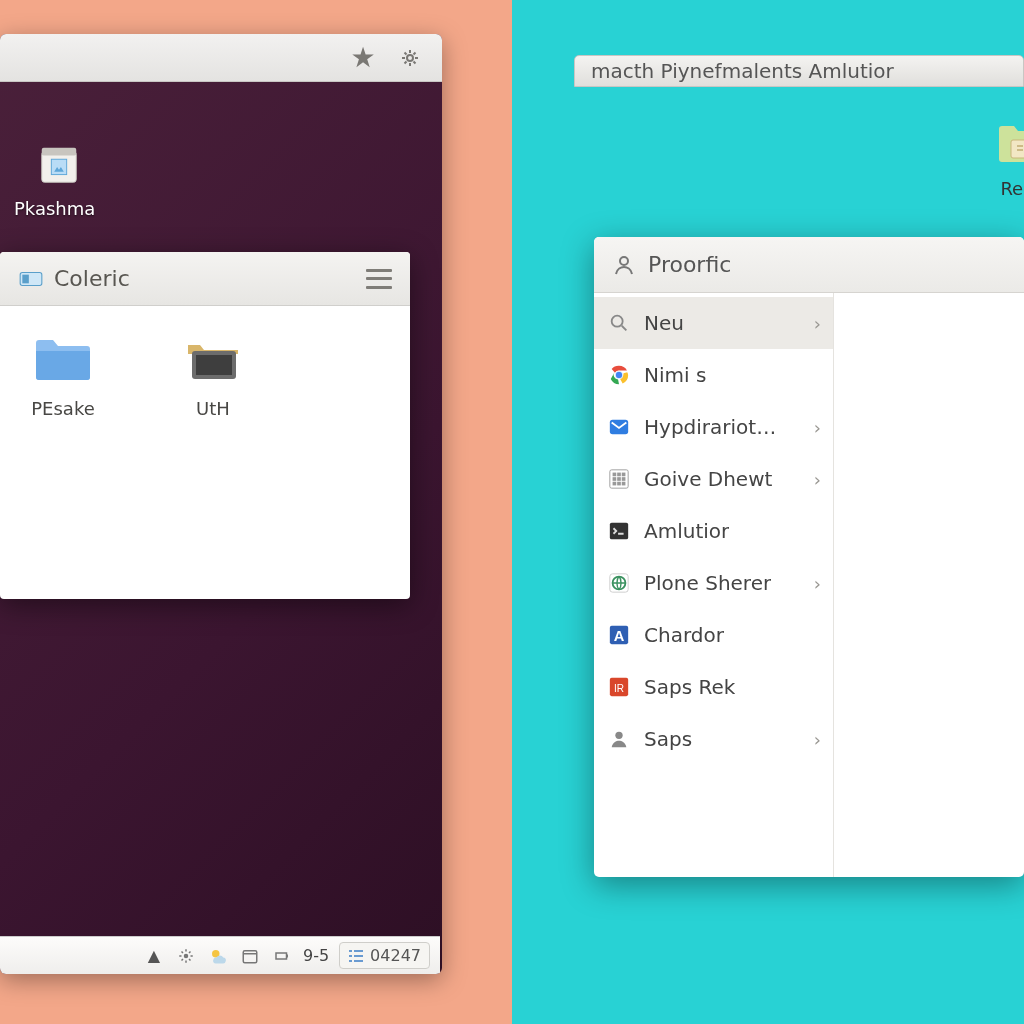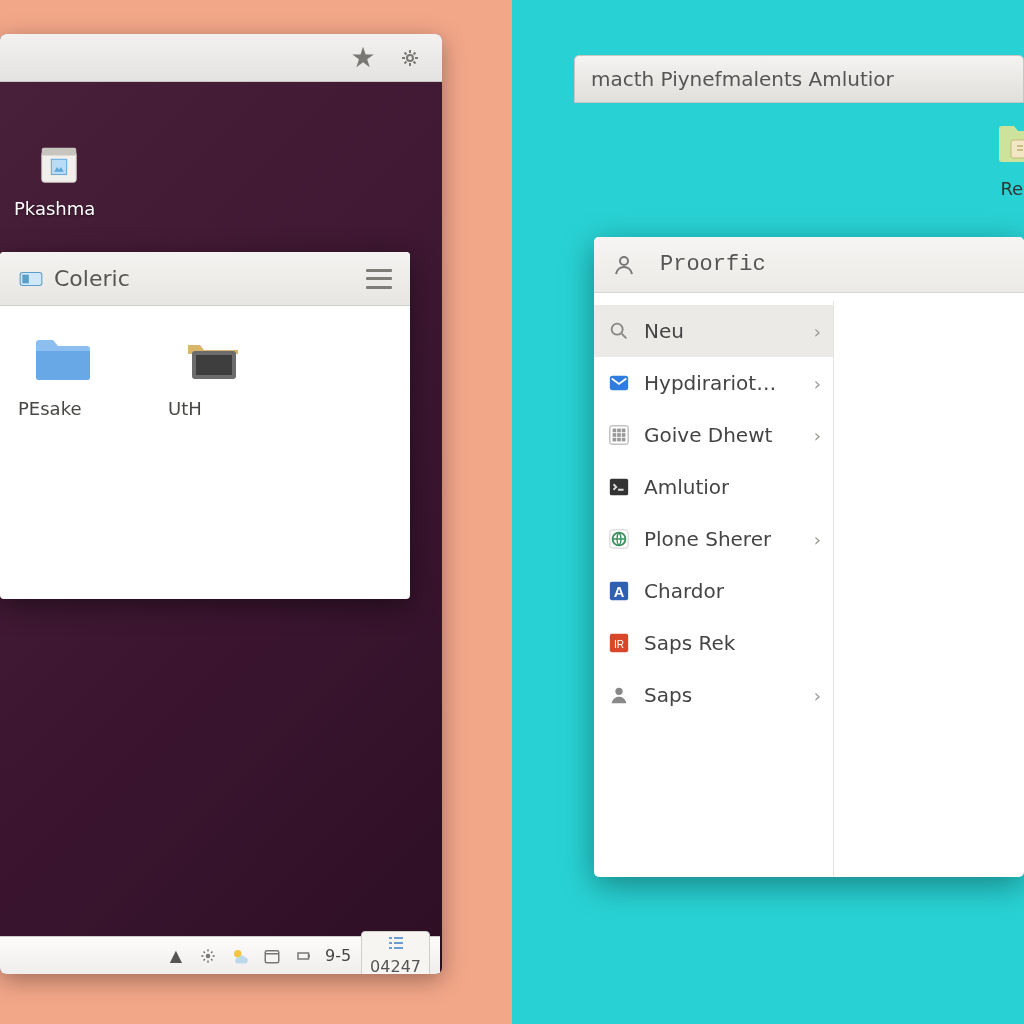--- a/index.html
+++ b/index.html
@@ -92,47 +92,47 @@
     margin-left:auto;
     width:26px;height:20px;
     display:flex;flex-direction:column;justify-content:space-between;
     cursor:pointer;
   }
   .fm-hamburger span{height:3px;background:#7f7d78;border-radius:1px;}
   .fm-body {
     padding: 26px 18px;
     display:flex; gap: 60px;
   }
-  .fm-item { width:90px; cursor:pointer; }
+  .fm-item { width:90px; text-align:center; cursor:pointer; }
   .fm-item .icon-box { width:70px;height:56px; margin:0 auto 10px; display:flex;align-items:center;justify-content:center; }
   .fm-item-lbl { color:#484744; font-size:18px; }
 
   
   .taskbar {
     position:absolute;
     left:0; bottom:0;
     width:440px; height:38px;
     background: linear-gradient(#fdfcfb,#efeeec);
     border-top:1px solid #ccc;
     display:flex; align-items:center;
     padding:0 10px;
     gap: 10px;
     font-size:16px;
     color:#555;
   }
   .tray-icons { margin-left:auto; display:flex; align-items:center; gap:10px; }
   .tray-ic { width:22px;height:22px; display:flex;align-items:center;justify-content:center; cursor:pointer; }
   .clock-1 { color:#444; }
-  .task-btn { display:flex;align-items:center; gap:6px; padding:3px 8px; border:1px solid #cfceca; border-radius:4px; background:#f6f5f2; cursor:pointer;flex-direction:column; }
+  .task-btn { display:flex;align-items:center; gap:6px; padding:3px 8px; border:1px solid #cfceca; border-radius:4px; background:#f6f5f2; cursor:pointer; }
 
   
   .rt-titlebar {
     position:absolute;
     left:62px; 
-    top:55px; width:450px; height:48px;
+    top:55px; width:450px; height:32px;
     background: linear-gradient(#f4f3f1,#e0dfdc);
     border:1px solid #c8c6c3;
     border-radius:5px 5px 0 0;
     display:flex;align-items:center;
     padding:0 16px;
     color:#555; font-size:20px;
   }
   .rt-desk-icon {
     position:absolute;
     left:468px; top:118px;
@@ -148,29 +148,28 @@
     background:#fff;
     border-radius:5px;
     box-shadow: 0 8px 32px rgba(0,0,0,.38);
     overflow:hidden;
   }
   .rt-menu-header {
     height:56px;
     background: linear-gradient(#f6f5f3,#ebeae7);
     border-bottom:1px solid #d6d4d0;
     display:flex; align-items:center;
-    padding:0 18px; gap:24px;
-    color:#555; font-size:22px; font-weight:500;font-family:Liberation Mono, monospace;
+    padding:0 18px; gap:12px;
+    color:#555; font-size:22px; font-weight:500;
   }
   .rt-menu-body { display:flex; height:calc(100% - 56px); }
   .rt-menu-col {
     width:240px; border-right:1px solid #e5e3df;
     padding:4px 0;
     overflow:hidden;
-    margin-top:8px;
   }
   .menu-row {
     height:52px;
     display:flex;align-items:center;
     padding:0 12px; gap:12px;
     color:#444; font-size:20px;
     cursor:pointer;
     position:relative;
   }
   .menu-row:hover, .menu-row.sel { background:#eceae6; }
@@ -327,20 +326,33 @@
             <svg width="22" height="22" viewBox="0 0 24 24">
                 <circle cx="10" cy="10" r="6" fill="none" stroke="#888" stroke-width="2"></circle>
                 <path d="M15 15l5 5" stroke="#888" stroke-width="2"></path>
               </svg>
           </span>
           <span class="lbl">Neu</span>
           <span class="arrow">›</span>
         </div>
 
 
+        <div class="menu-row">
+          <span class="mi-icon">
+            <svg width="22" height="22" viewBox="0 0 24 24">
+                <circle cx="12" cy="12" r="10" fill="#fff"></circle>
+                <path d="M12 2a10 10 0 0 1 8.7 5H12a5 5 0 0 0-4.4 2.6L4 5.5A10 10 0 0 1 12 2z" fill="#e84d3d"></path>
+                <path d="M22 12a10 10 0 0 1-6 9.2l-4-7A5 5 0 0 0 17 10l4-1a10 10 0 0 1 1 3z" fill="#fbc02d"></path>
+                <path d="M12 22a10 10 0 0 1-9-5.7l4-7A5 5 0 0 0 11 17l1 5z" fill="#34a853"></path>
+                <circle cx="12" cy="12" r="4.2" fill="#4285f4"></circle>
+                <circle cx="12" cy="12" r="4.2" fill="none" stroke="#fff" stroke-width="1"></circle>
+              </svg>
+          </span>
+          <span class="lbl">Nimi s</span>
+        </div>
 
         <div class="menu-row">
           <span class="mi-icon">
             <svg width="22" height="22" viewBox="0 0 24 24">
                 <rect x="2" y="4" width="20" height="16" rx="3" fill="#2f7de1"></rect>
                 <path d="M4 7l8 6 8-6" stroke="#fff" stroke-width="2" fill="none"></path>
               </svg>
           </span>
           <span class="lbl">Hypdirariote...</span>
           <span class="arrow">›</span>

